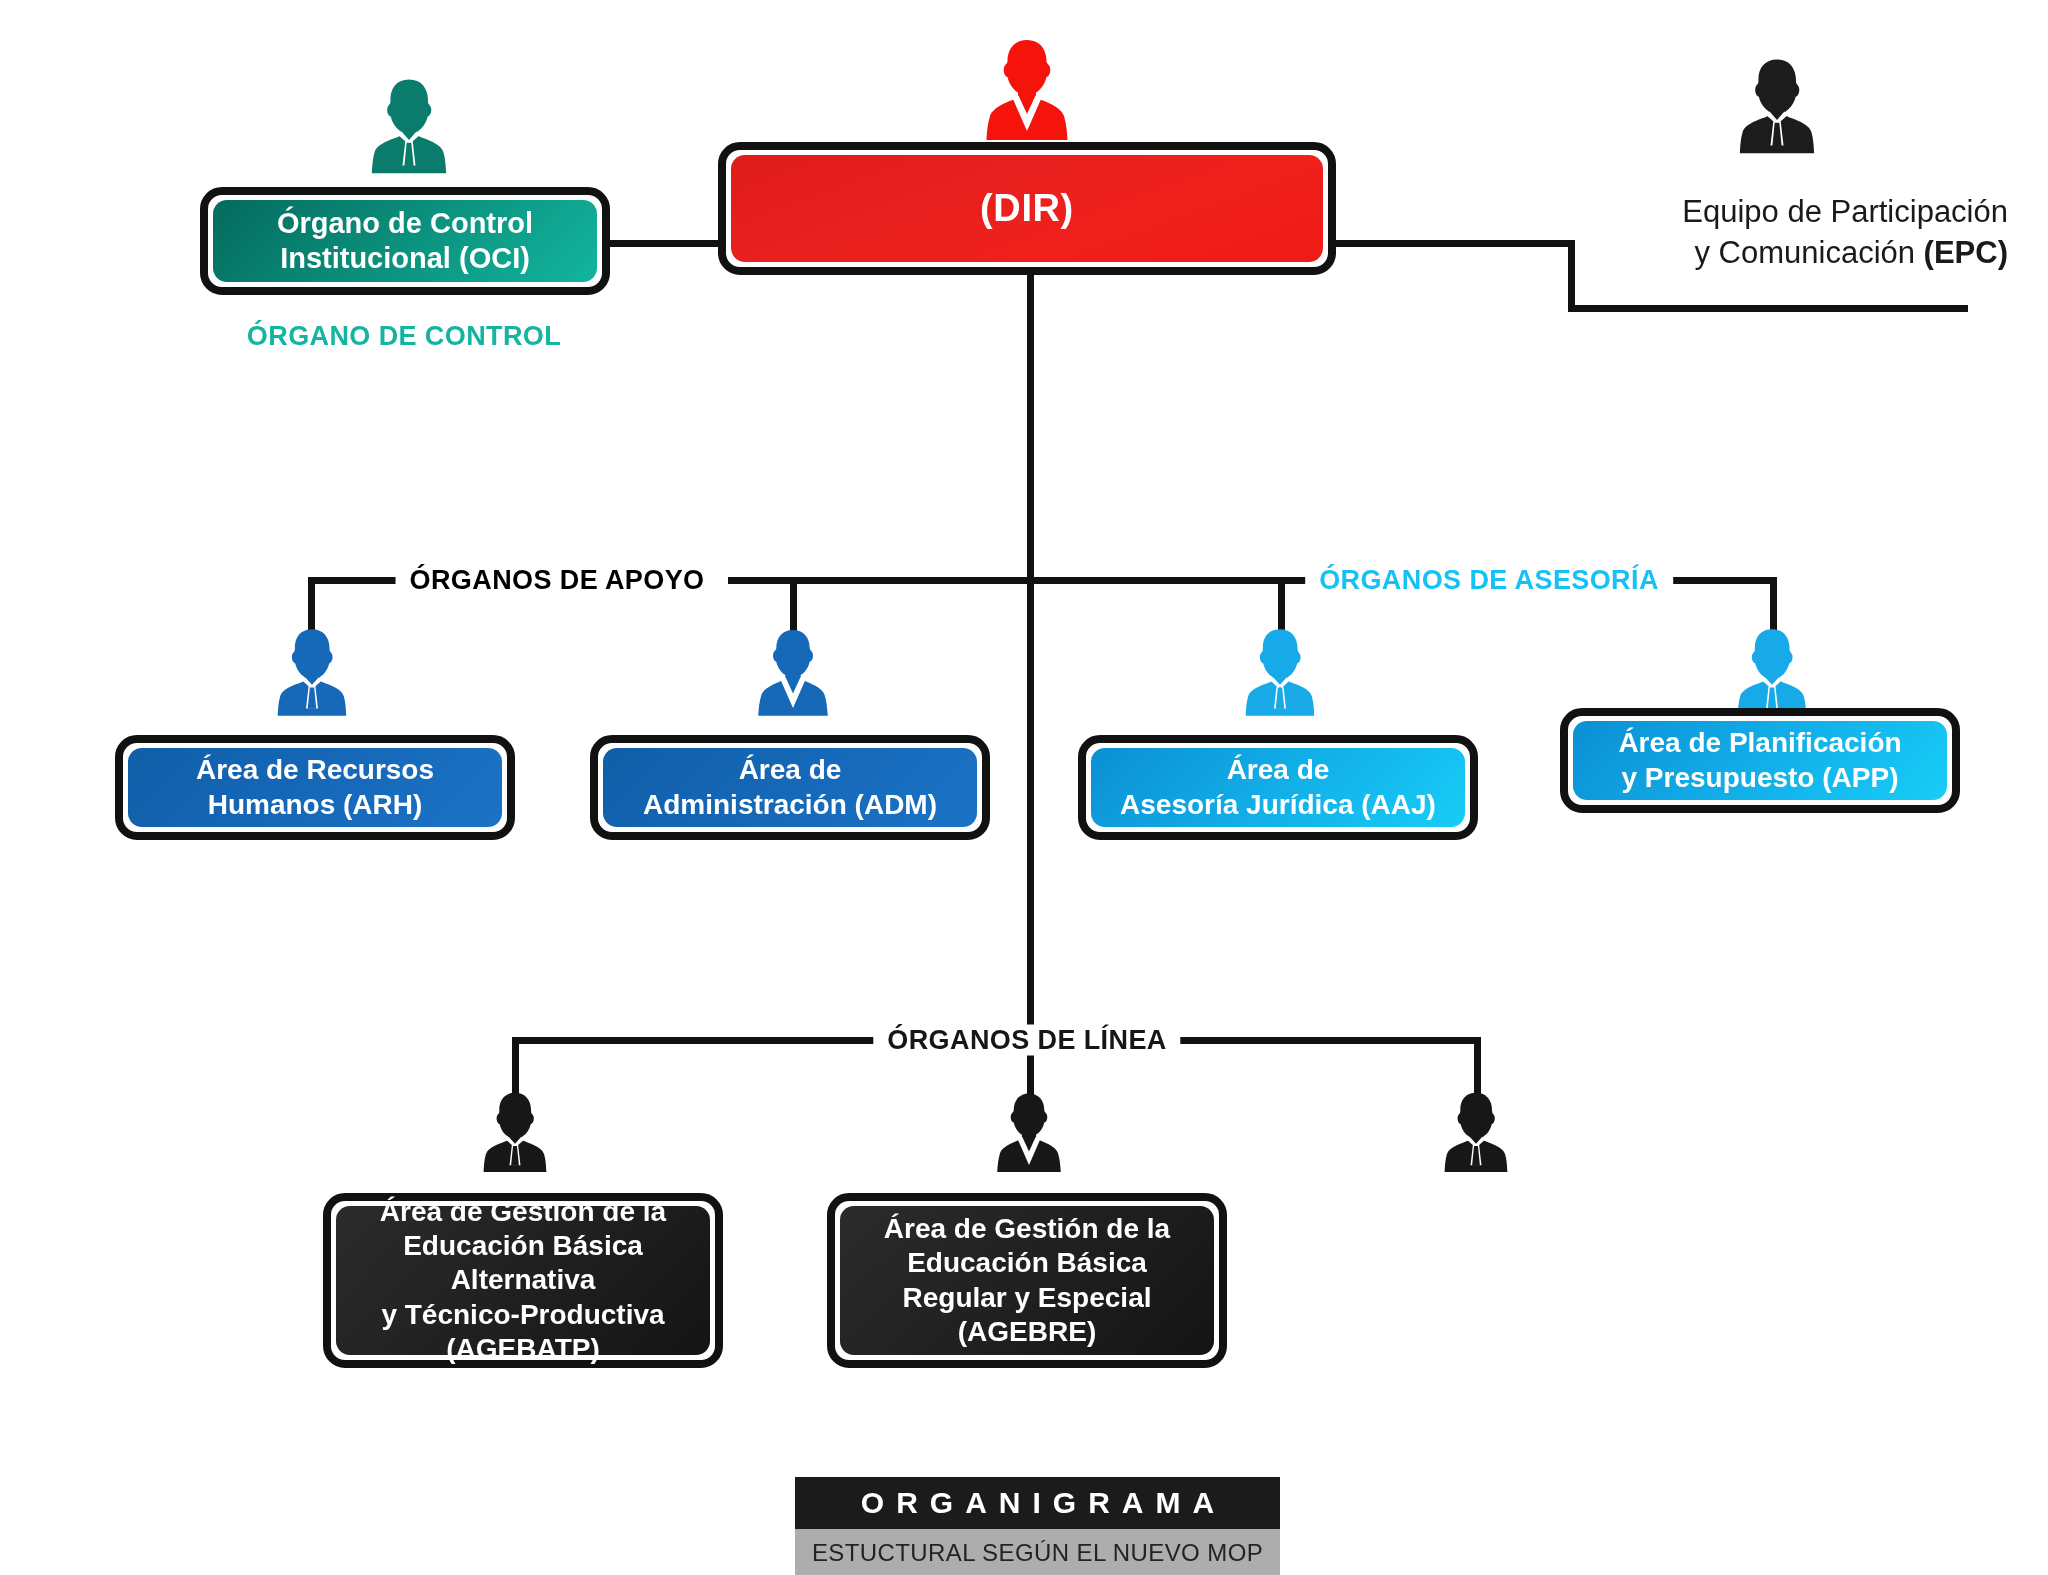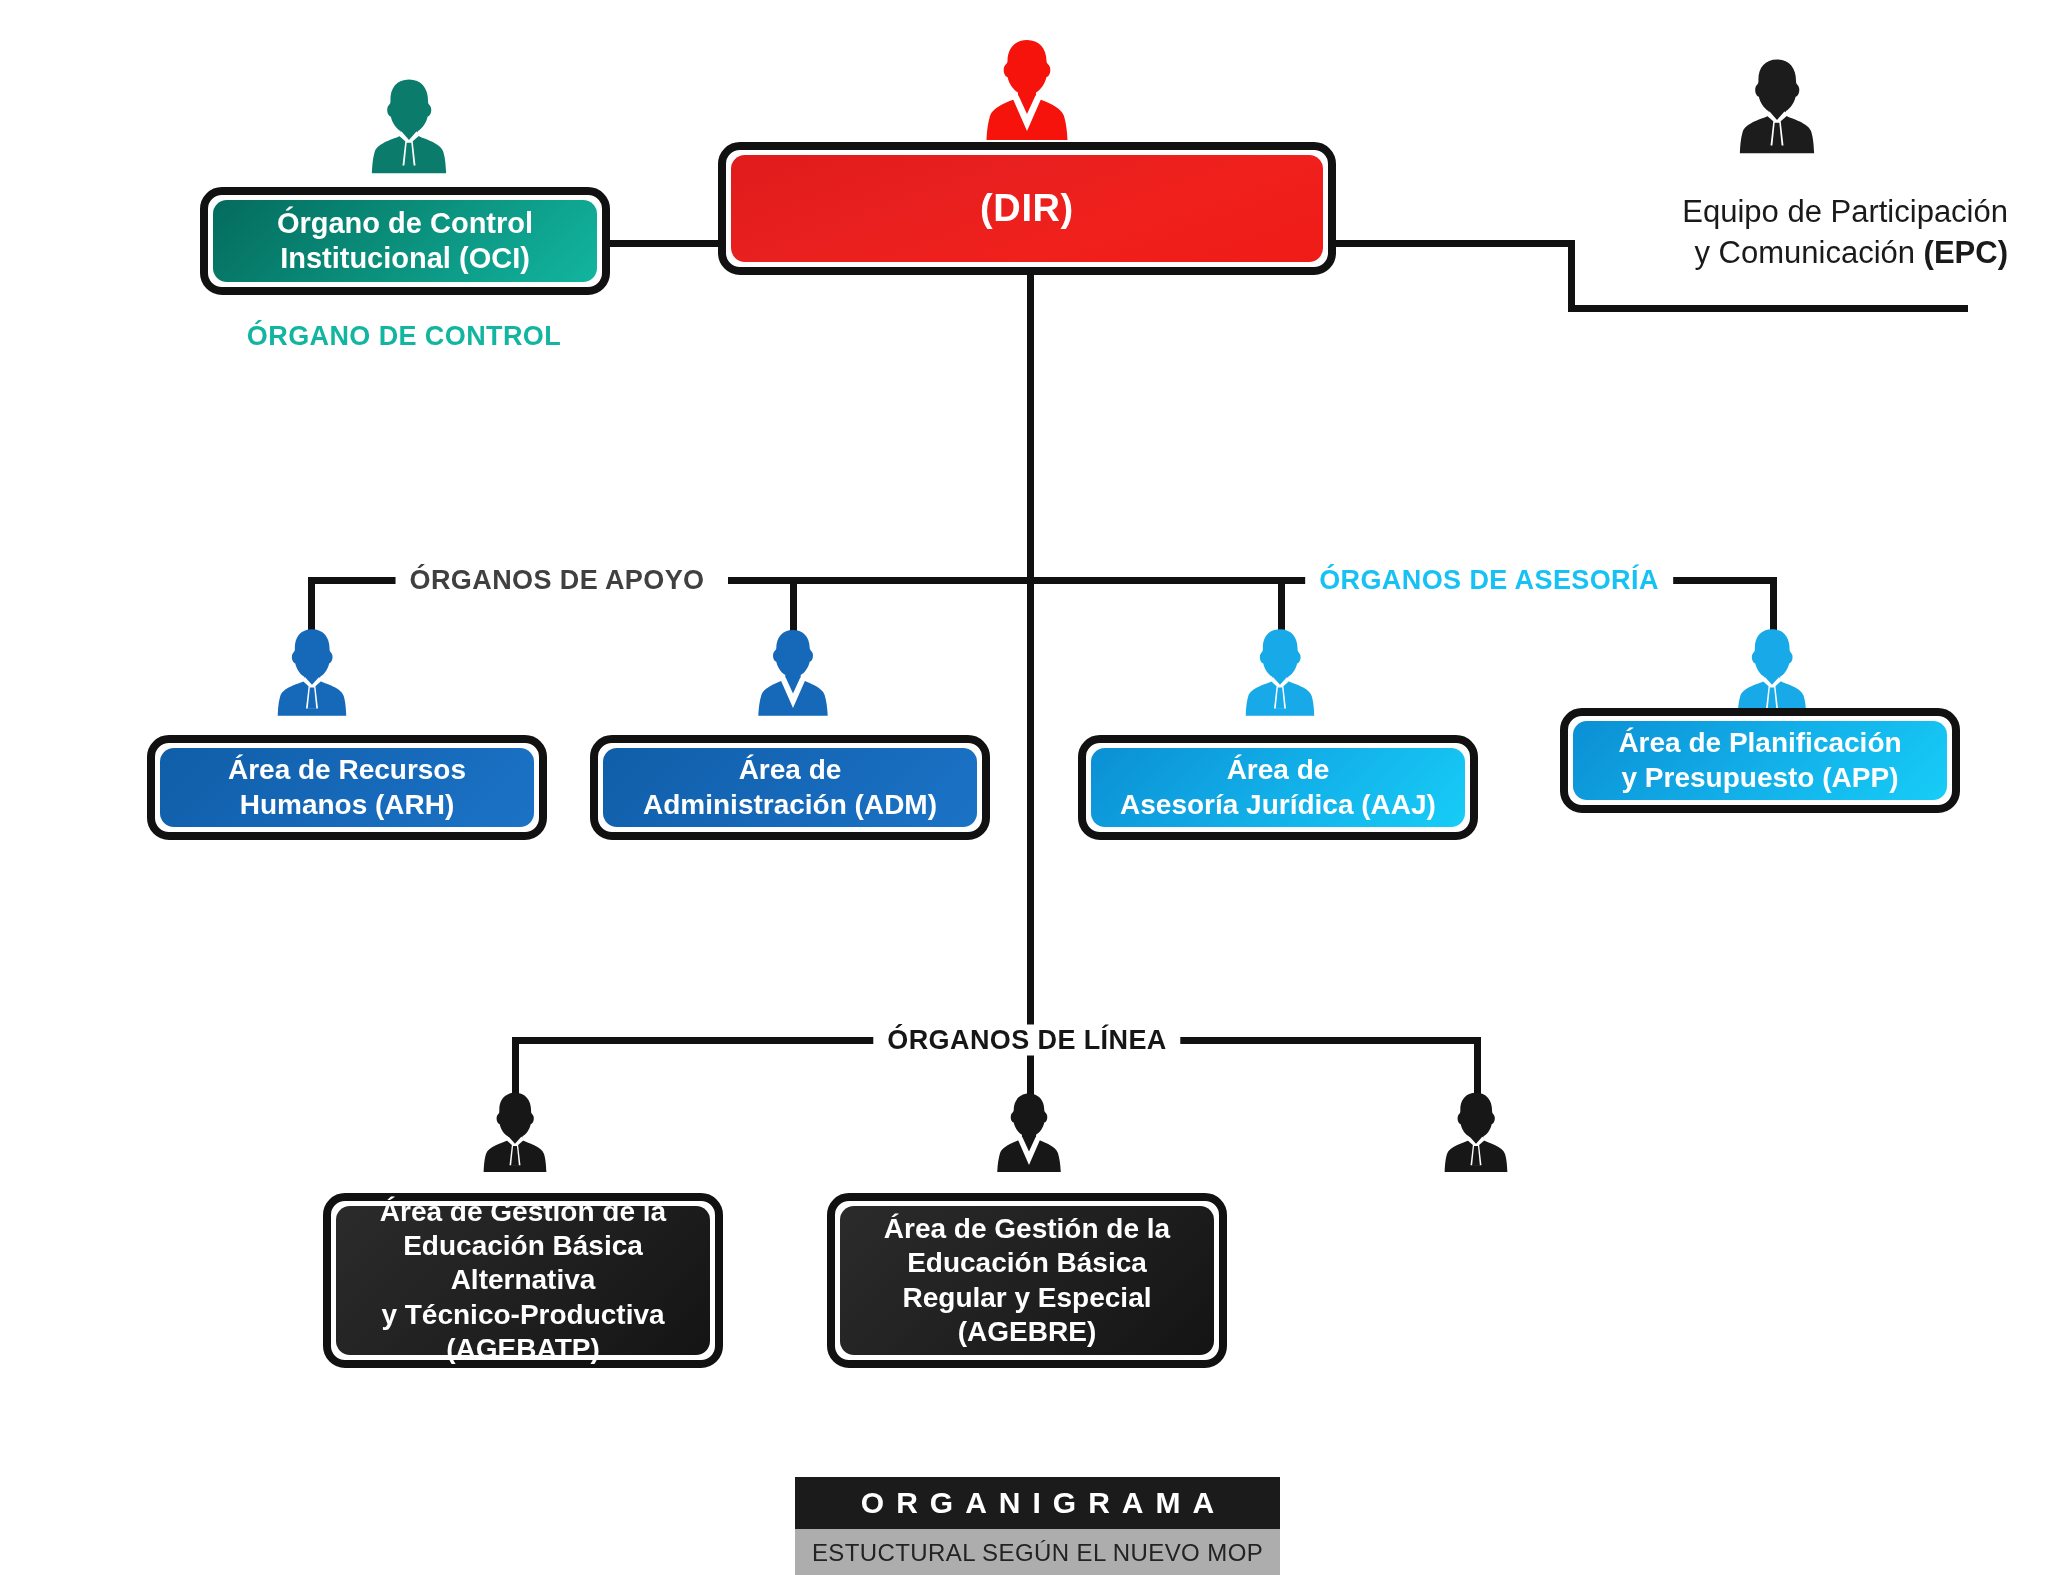--- a/index.html
+++ b/index.html
@@ -55,21 +55,21 @@
 
   
   .seclabel{
     position:absolute;
     font-size:27px;font-weight:bold;letter-spacing:.4px;
     background:#ffffff;padding:0 14px;white-space:nowrap;
     transform:translate(-50%,-50%);
     text-align:center;
   }
   .c-teal{color:#12b5a0;}
-  .c-blue{color:#404040;}
+  .c-blue{color:#000000;}
   .c-cyan{color:#16c2f5;}
   .c-dark{color:#161616;}
 
   
   .plaintext{
     position:absolute;
     font-size:31px;color:#1a1a1a;line-height:1.32;
   }
   .plaintext b{font-weight:bold;}
 
@@ -215,21 +215,21 @@
   </div>
 
   <div class="plaintext" style="left:1588px;top:192px;width:420px;text-align:right;">
     <div>Equipo de Participación</div>
     <div>
       <span>y Comunicación </span><b>(EPC)</b>
     </div>
   </div>
 
   <div class="node" style="left:115px;top:735px;width:400px;height:105px;">
-    <div class="box" style="width:100%;height:100%;margin-left:32px;">
+    <div class="box" style="width:100%;height:100%;">
       <div class="box-inner g-blue t-mid">
         <div>
           <span>Área de Recursos</span>
           <span>Humanos (ARH)</span>
         </div>
       </div>
     </div>
   </div>
 
   <div class="node" style="left:590px;top:735px;width:400px;height:105px;">

